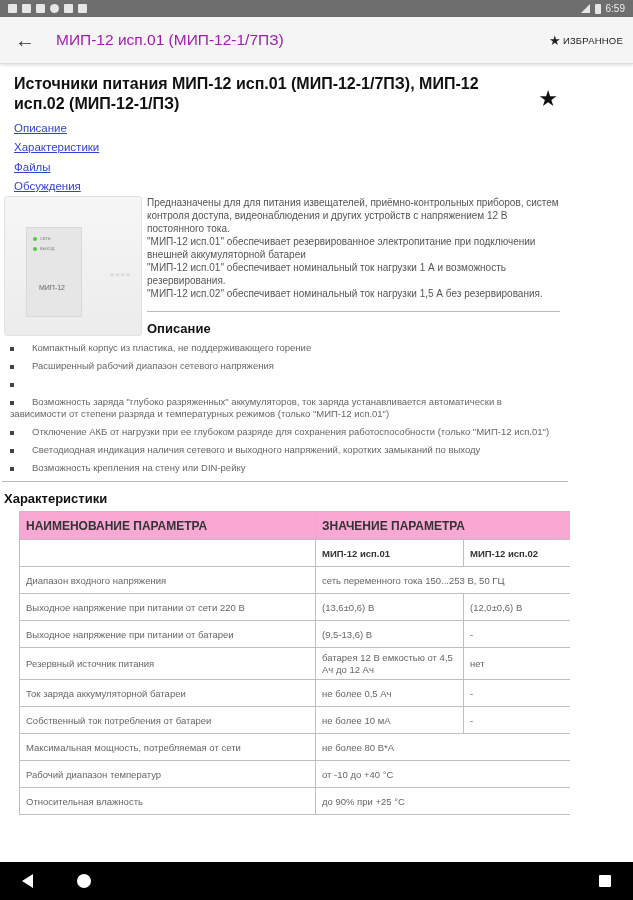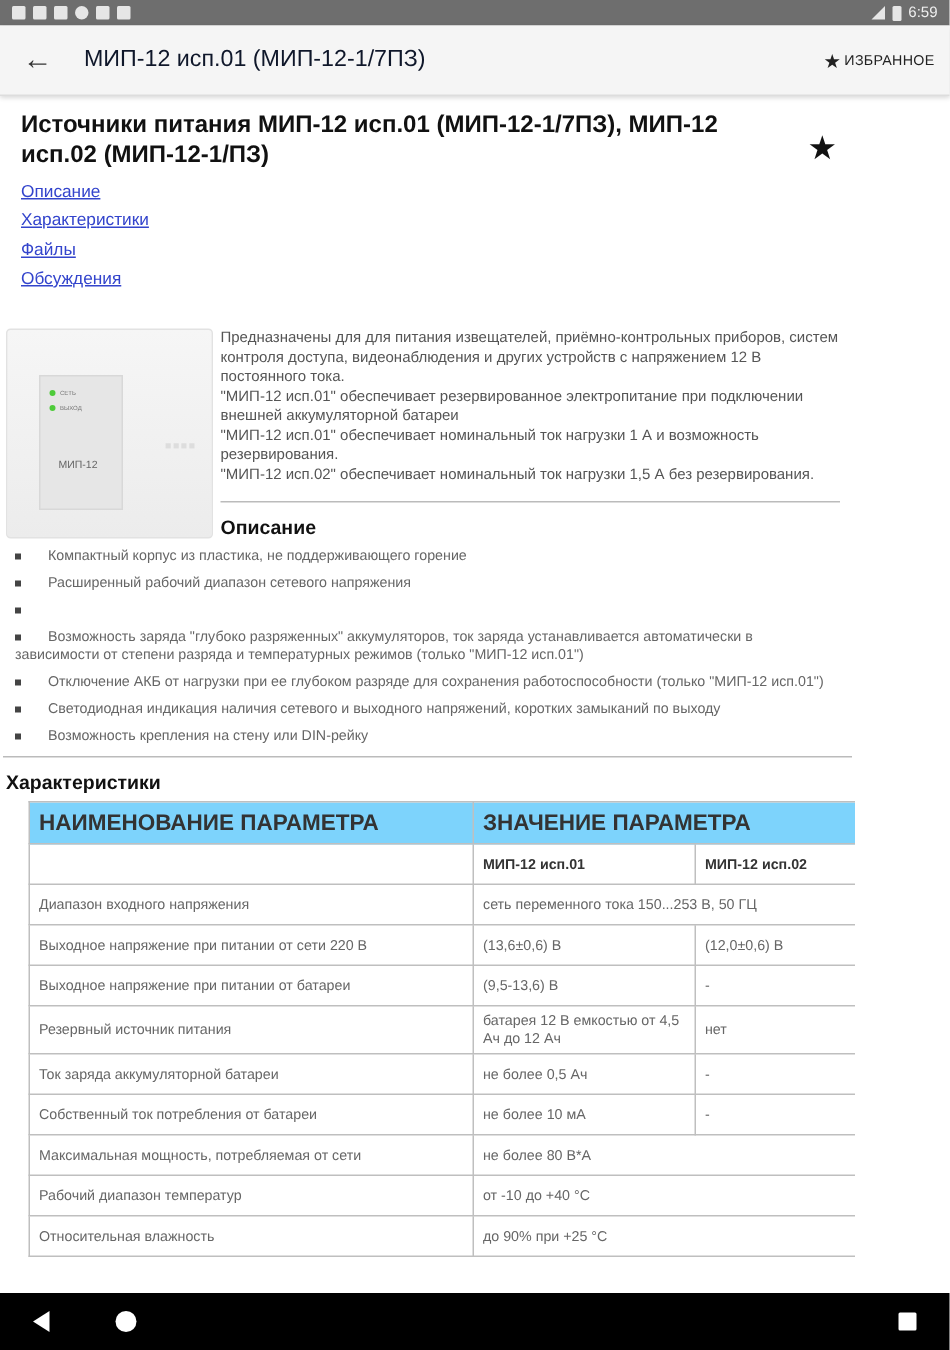--- a/index.html
+++ b/index.html
@@ -7,52 +7,52 @@
   .status-bar { position: absolute; top: 0; left: 0; width: 633px; height: 17px; background: #6e6e6e; display: flex; align-items: center; justify-content: space-between; padding: 0 8px; }
   .status-left { display: flex; gap: 5px; align-items: center; }
   .sb-icon { width: 9px; height: 9px; background: #e6e6e6; border-radius: 1px; }
   .sb-icon.round { border-radius: 50%; }
   .status-right { display: flex; gap: 5px; align-items: center; color: #eee; font-size: 10px; }
   .sig { width: 0; height: 0; border-left: 9px solid transparent; border-bottom: 9px solid #e6e6e6; }
   .batt { width: 6px; height: 10px; background: #e6e6e6; border-radius: 1px; }
 
   .app-bar { position: absolute; top: 17px; left: 0; width: 633px; height: 47px; background: #f5f5f5; border-bottom: 1px solid #ddd; box-shadow: 0 1px 3px rgba(0,0,0,0.15); display: flex; align-items: center; }
   .back-btn { width: 50px; height: 47px; display: flex; align-items: center; justify-content: center; font-size: 20px; color: #333; cursor: pointer; }
-  .app-title { font-size: 15.5px; color: #0f172a; margin-left: 6px; flex: 1; }
+  .app-title { font-size: 15.5px; color: #a21caf; margin-left: 6px; flex: 1; }
   .fav-btn { display: flex; align-items: center; gap: 2px; font-size: 9.5px; color: #222; margin-right: 10px; cursor: pointer; letter-spacing: 0.2px; }
   .fav-btn .star { font-size: 13px; }
 
   .content { position: absolute; top: 65px; left: 0; width: 570px; height: 797px; overflow: hidden; }
   .page-title-row { display: flex; padding: 9px 12px 0 14px; }
   .page-title { flex: 1; font-size: 16px; font-weight: bold; line-height: 20px; color: #111; }
   .title-star { font-size: 22px; color: #111; margin-top: 12px; margin-left: 10px; cursor: pointer; }
   .nav-links { padding: 5px 14px 0 14px; }
   .nav-link { display: block; font-size: 11.5px; color: #3344cc; text-decoration: underline; line-height: 19.3px; cursor: pointer; }
 
-  .intro { display: flex; margin-top: 23px; padding-left: 4px; }
+  .intro { display: flex; padding-left: 4px; }
   .product-img { width: 138px; height: 140px; flex-shrink: 0; background: linear-gradient(#f6f6f6, #ececec); border: 1px solid #e2e2e2; border-radius: 3px; position: relative; }
   .product-img .panel { position: absolute; left: 21px; top: 30px; width: 56px; height: 90px; background: #e6e6e6; border: 1px solid #d8d8d8; }
   .led { position: absolute; width: 4px; height: 4px; border-radius: 50%; background: #4ecb3a; left: 6px; }
   .led-lbl { position: absolute; left: 13px; font-size: 4px; color: #777; }
   .panel-name { position: absolute; left: 12px; top: 56px; font-size: 7px; color: #666; }
   .logo-strip { position: absolute; right: 10px; top: 74px; font-size: 7px; color: #ddd; letter-spacing: 1px; }
   .intro-right { flex: 1; padding-left: 5px; padding-right: 10px; }
   .intro-text { font-size: 10px; line-height: 13px; color: #555; white-space: pre-line; }
   .sep { border-top: 1px solid #bbb; margin-top: 11px; }
   .desc-heading { font-size: 13px; font-weight: bold; color: #111; margin-top: 9px; }
 
   .features { list-style: none; padding: 3px 12px 0 10px; }
   .features li { font-size: 9.5px; color: #666; line-height: 12px; padding: 3px 0 3px 0; text-indent: 0; }
   .features li .bullet { display: inline-block; width: 4px; height: 4px; background: #444; margin-right: 18px; vertical-align: middle; }
   .sep2 { border-top: 1px solid #bbb; margin: 4px 2px 0 2px; }
 
   .chars-heading { font-size: 13px; font-weight: bold; color: #111; padding: 9px 4px 5px 4px; }
   table.specs { margin-left: 19px; width: 592px; border-collapse: collapse; font-size: 9.5px; color: #666; }
   table.specs td, table.specs th { border: 1px solid #bfbfbf; padding: 0 6px; text-align: left; vertical-align: middle; font-weight: normal; }
-  table.specs th { height: 28px; color: #333; font-weight: bold; font-size: 15px; background: #7dd3fc; }
+  table.specs th { height: 28px; color: #333; font-weight: bold; font-size: 12px; background: #f9a8d4; }
   table.specs td { height: 27px; }
   table.specs td.tall { height: 32px; line-height: 12px; }
   table.specs .subhead td { color: #333; font-weight: bold; }
   .col1 { width: 296px; }
   .col2 { width: 148px; margin-left: 28px; }
 
   .nav-bar { position: absolute; bottom: 0; left: 0; width: 633px; height: 38px; background: #000; display: flex; align-items: center; }
   .nav-back { position: absolute; left: 22px; width: 0; height: 0; border-top: 7px solid transparent; border-bottom: 7px solid transparent; border-right: 11px solid #fff; cursor: pointer; }
   .nav-home { position: absolute; left: 77px; width: 14px; height: 14px; background: #fff; border-radius: 50%; cursor: pointer; }
   .nav-recent { position: absolute; right: 22px; width: 12px; height: 12px; background: #fff; border-radius: 1px; cursor: pointer; }

